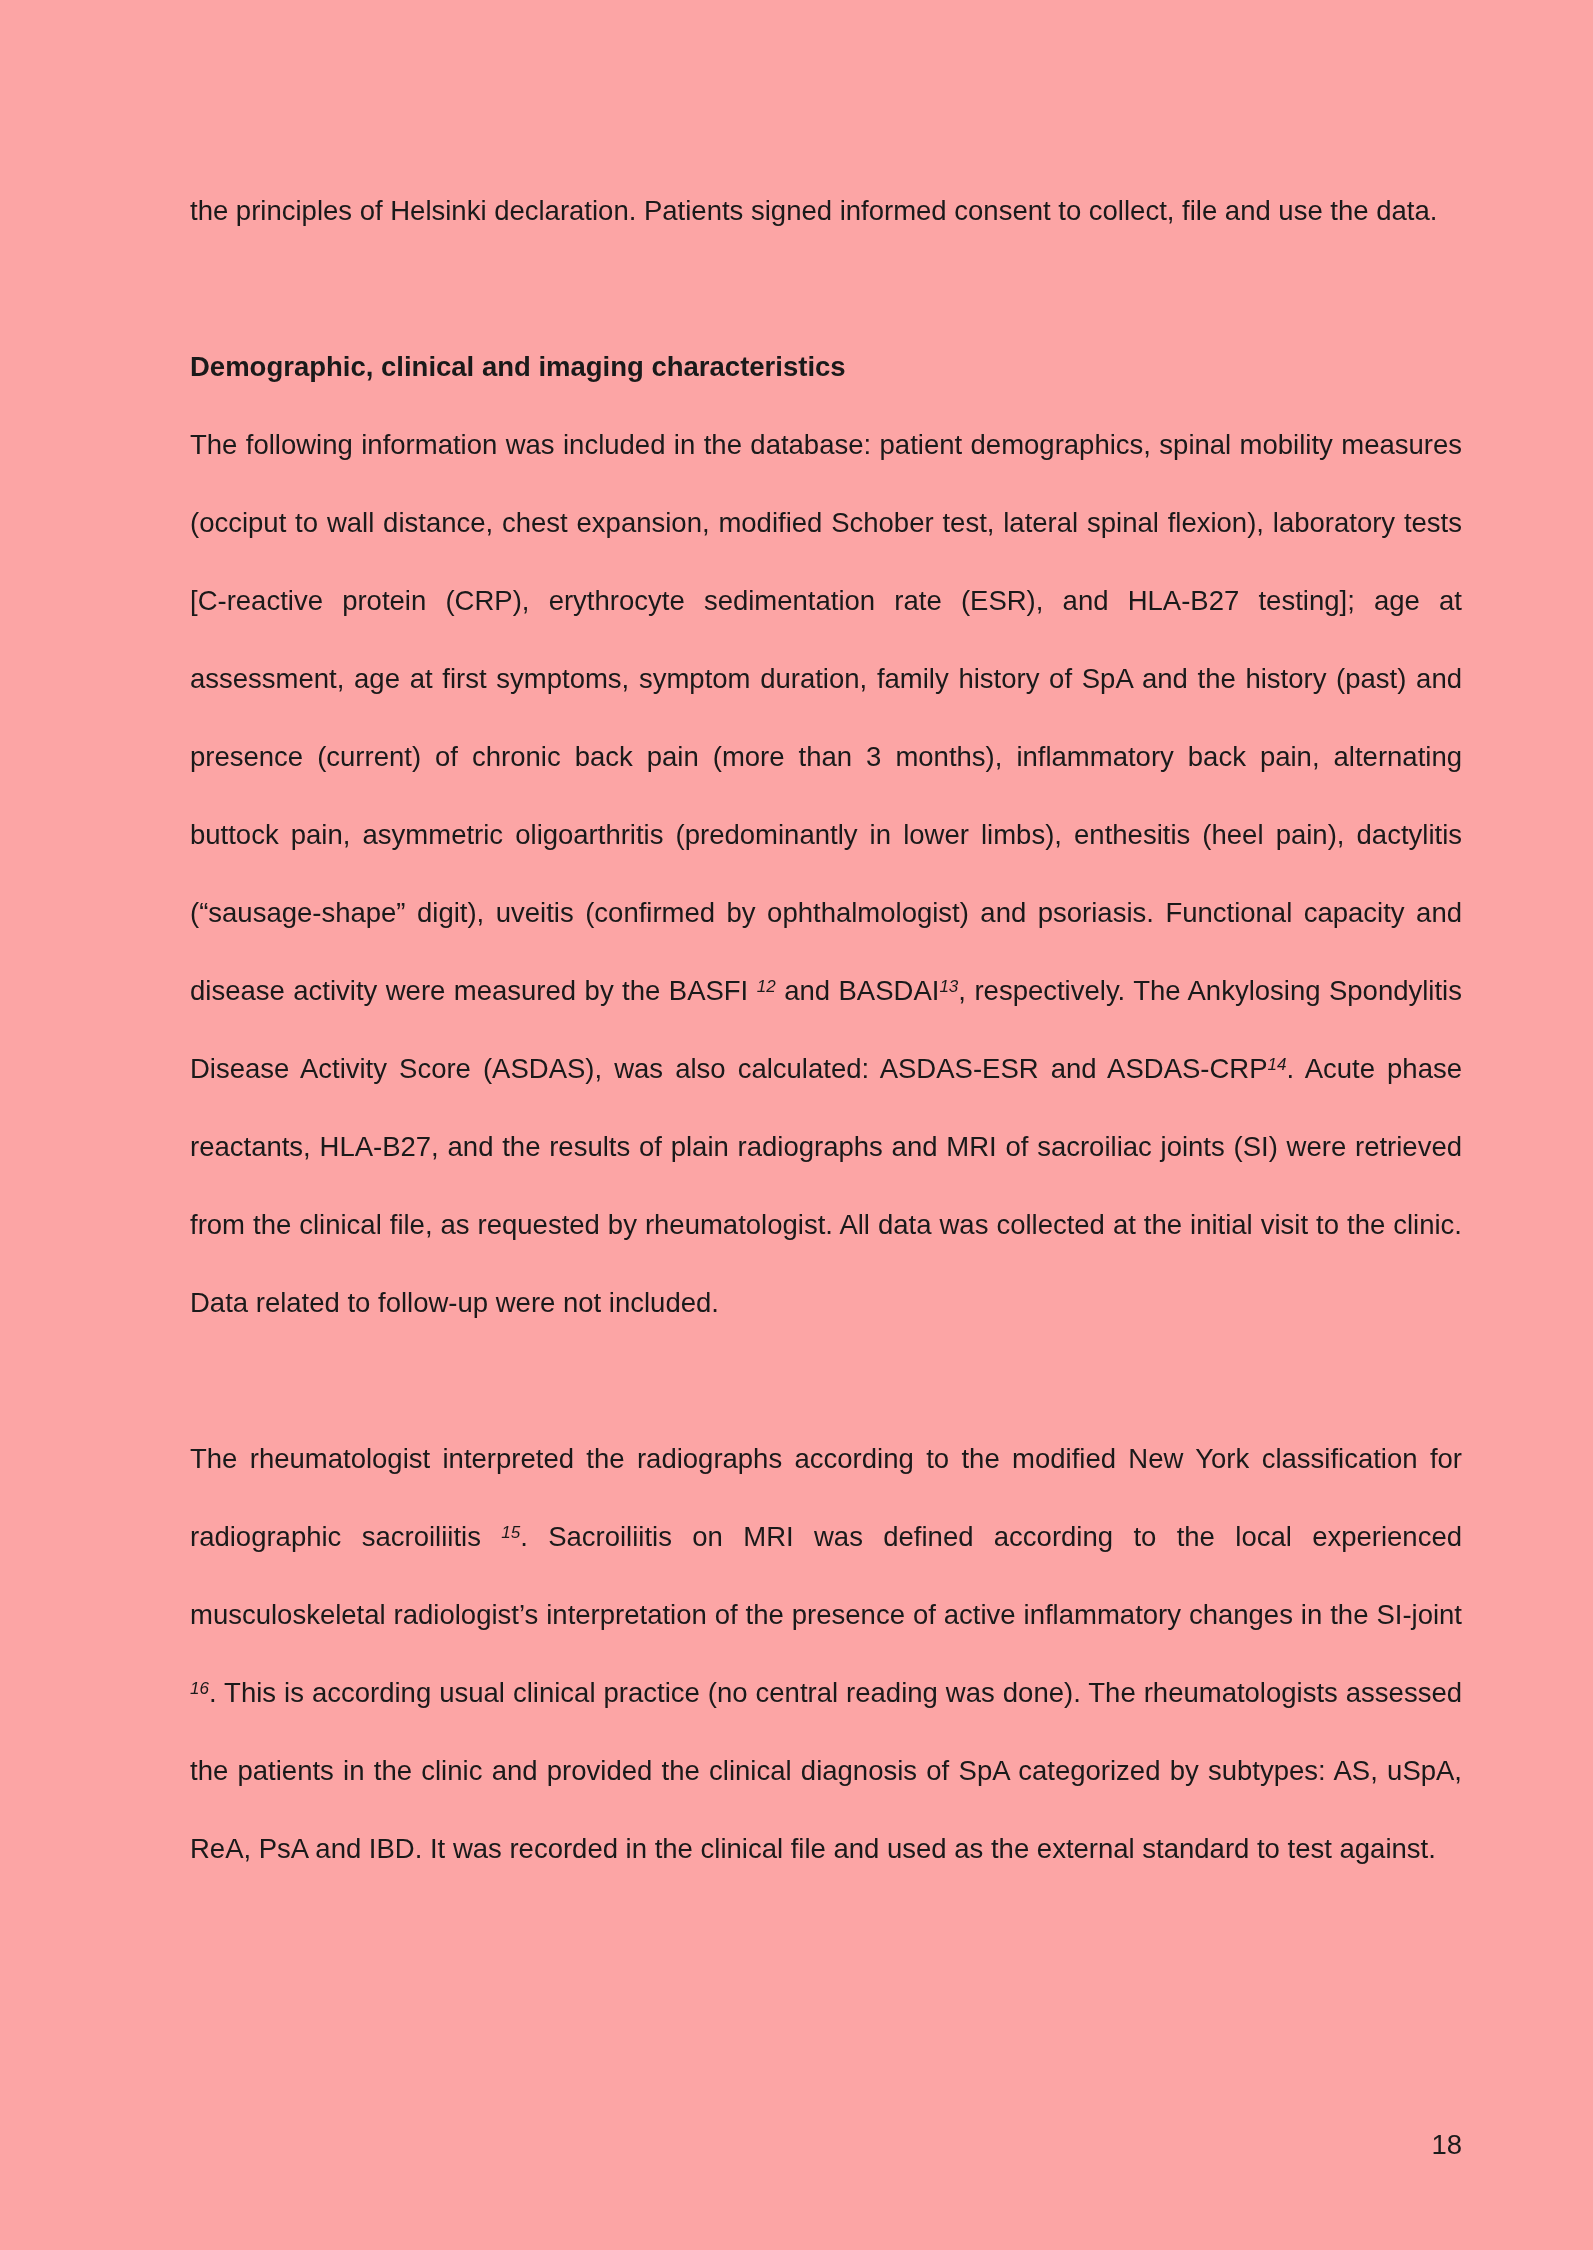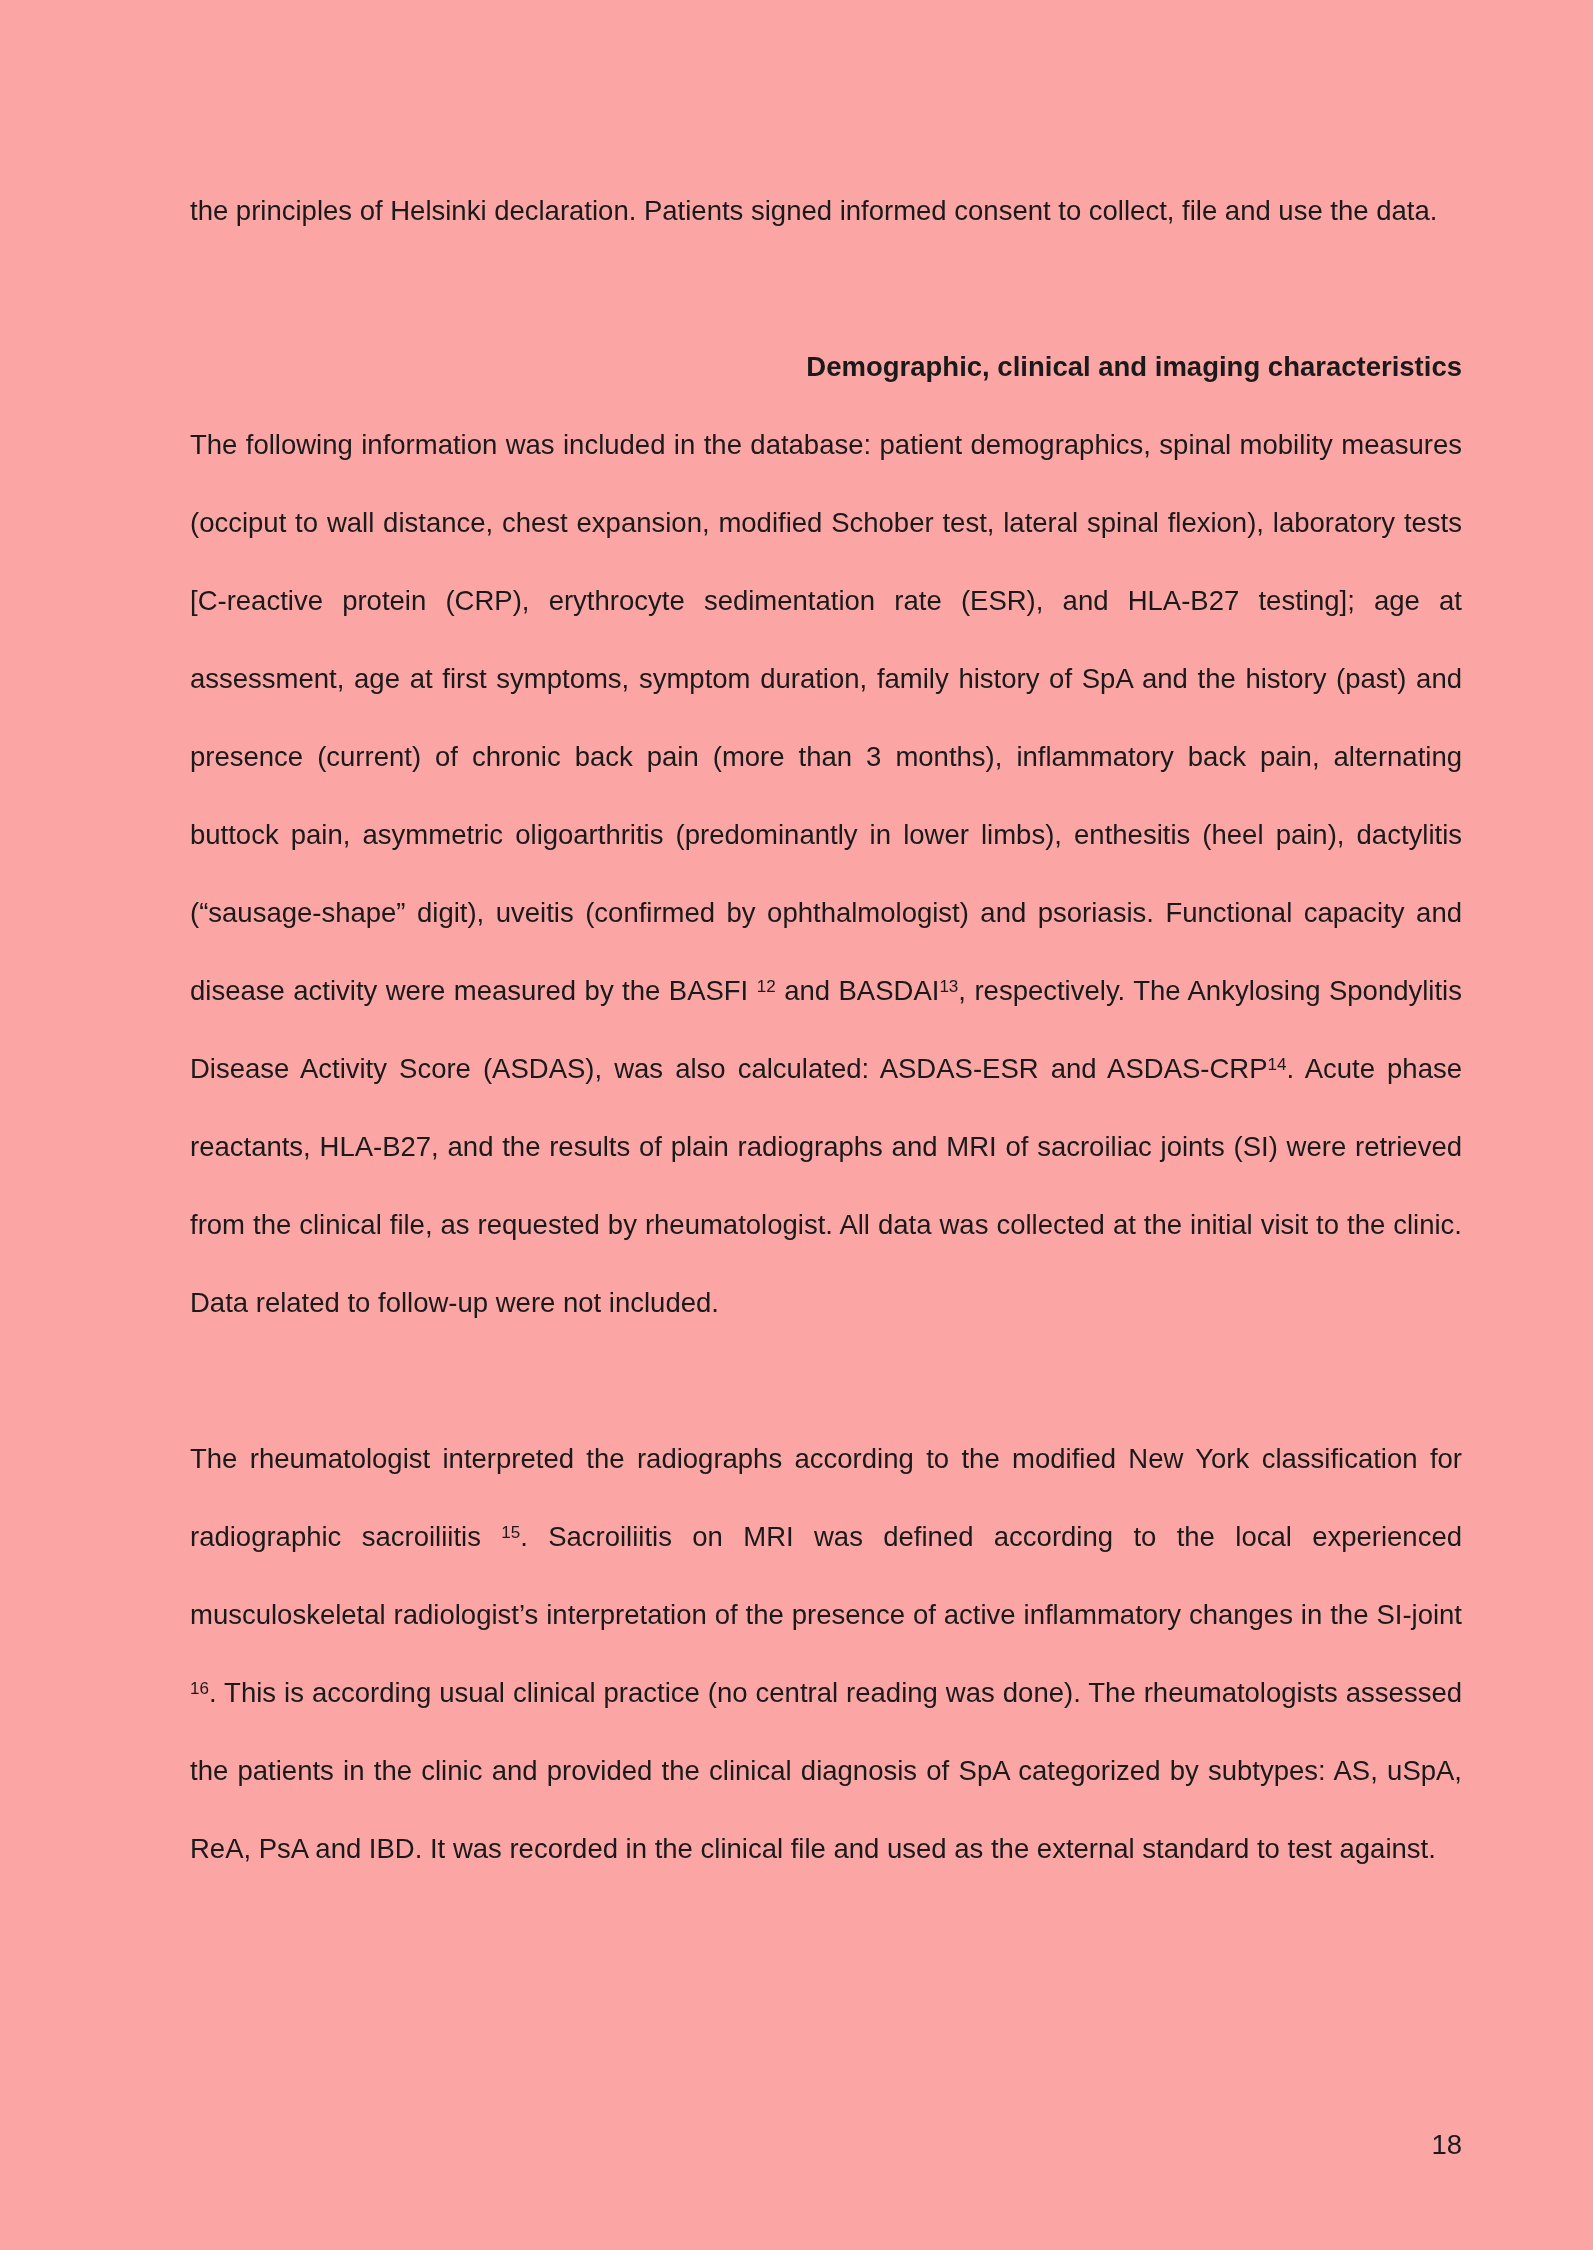--- a/index.html
+++ b/index.html
@@ -31,29 +31,30 @@
   }
   .content p {
     margin: 0;
     font-size: 27.5px;
     line-height: 78px;
     text-align: justify;
     text-justify: inter-word;
   }
   .content p.heading {
     font-weight: bold;
-    text-align: right;
+    text-align: left;
   }
   .content p.gap-before {
     margin-top: 78px;
   }
   .content sup {
     font-size: 0.62em;
     line-height: 0;
     vertical-align: 0.45em;
+    font-style: italic;
   }
   .page-number {
     position: absolute;
     right: 131px;
     bottom: 92px;
     font-size: 27.5px;
     line-height: 1;
     color: #1a1a1a;
   }
 </style>

